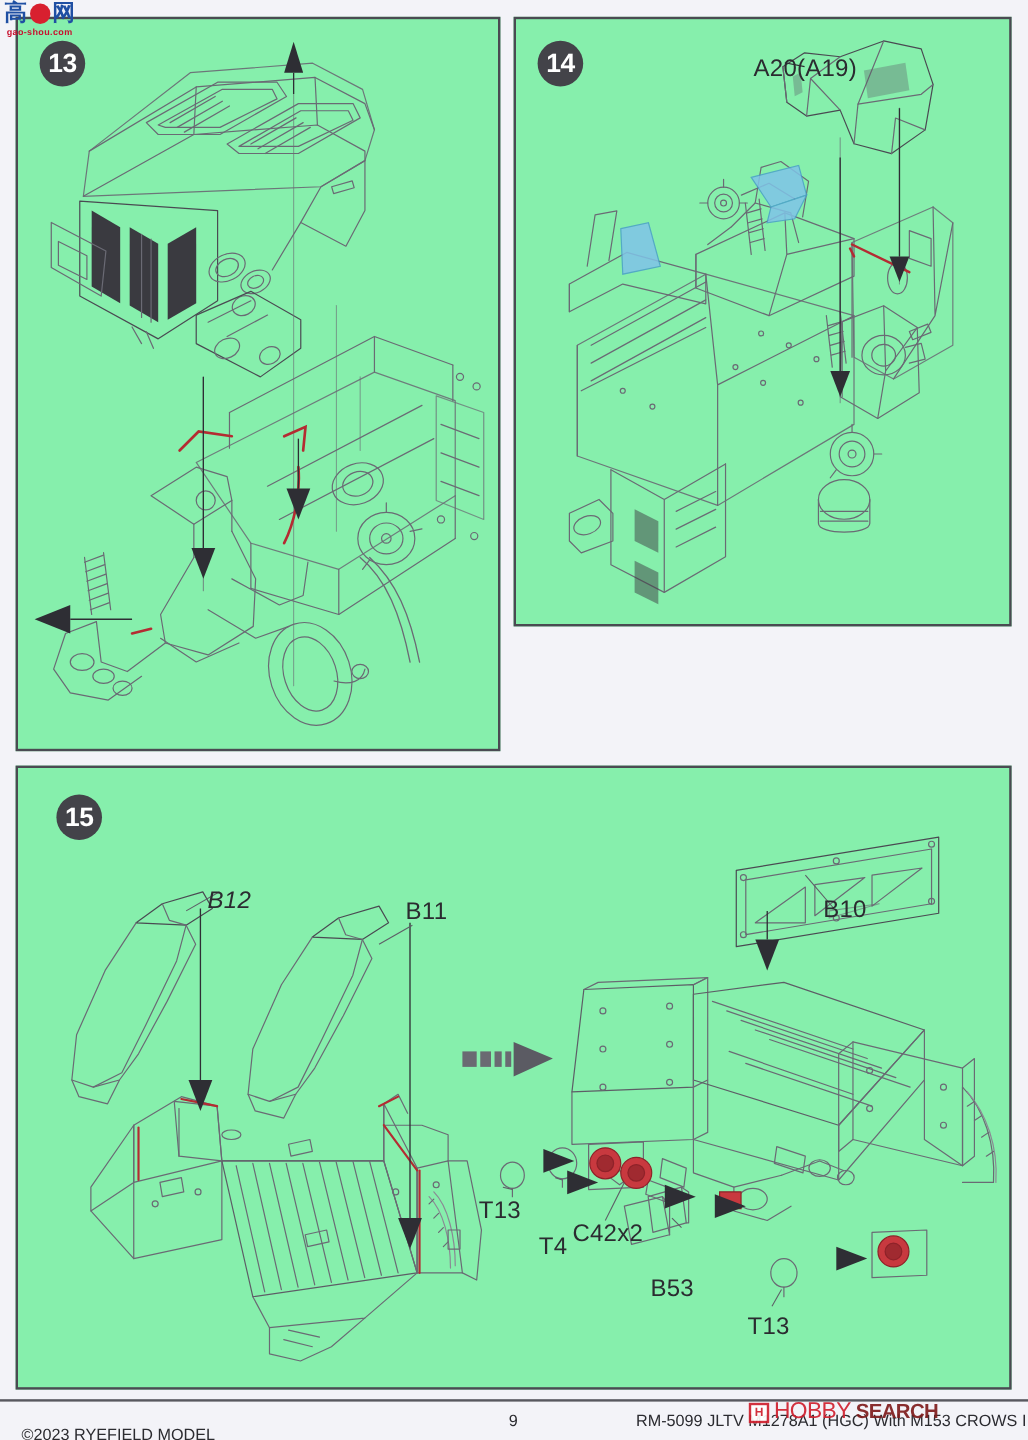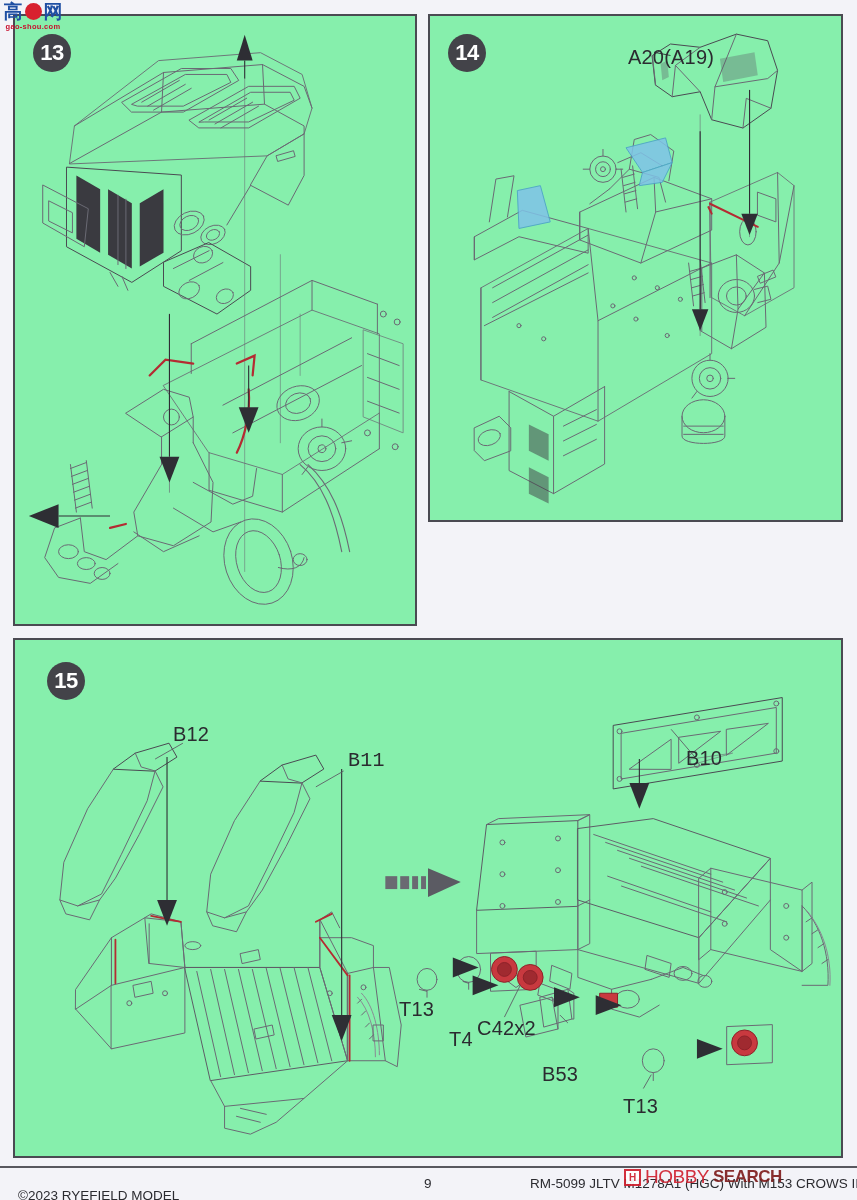--- a/index.html
+++ b/index.html
@@ -545,22 +545,22 @@
         <path d="M330 132 L302 148"></path>
         <path d="M684 118 L660 90"></path>
         <path d="M406 352 L414 354"></path>
         <path d="M450 344 L456 346"></path>
         <path d="M492 380 L508 348"></path>
         <path d="M556 386 L548 378"></path>
         <path d="M632 452 L640 438"></path>
       </g>
     </svg>
 
-    <div class="part-label" style="left:158px; top:83px;">B12</div>
-    <div class="part-label" style="left:333px; top:109px;font-family:Liberation Mono, monospace;">B11</div>
+    <div class="part-label" style="left:158px; top:100px;font-style:italic;">B12</div>
+    <div class="part-label" style="left:323px; top:109px;">B11</div>
     <div class="part-label" style="left:671px; top:107px;">B10</div>
     <div class="part-label" style="left:384px; top:358px;">T13</div>
     <div class="part-label" style="left:434px; top:352px;margin-top:36px;">T4</div>
     <div class="part-label" style="left:462px; top:377px;">C42x2</div>
     <div class="part-label" style="left:527px; top:383px;margin-top:40px;">B53</div>
     <div class="part-label" style="left:608px; top:455px;">T13</div>
   </div>
 
   <div id="footer-rule"></div>
   <div class="footer-text" id="footer-copyright">©2023 RYEFIELD MODEL</div>

